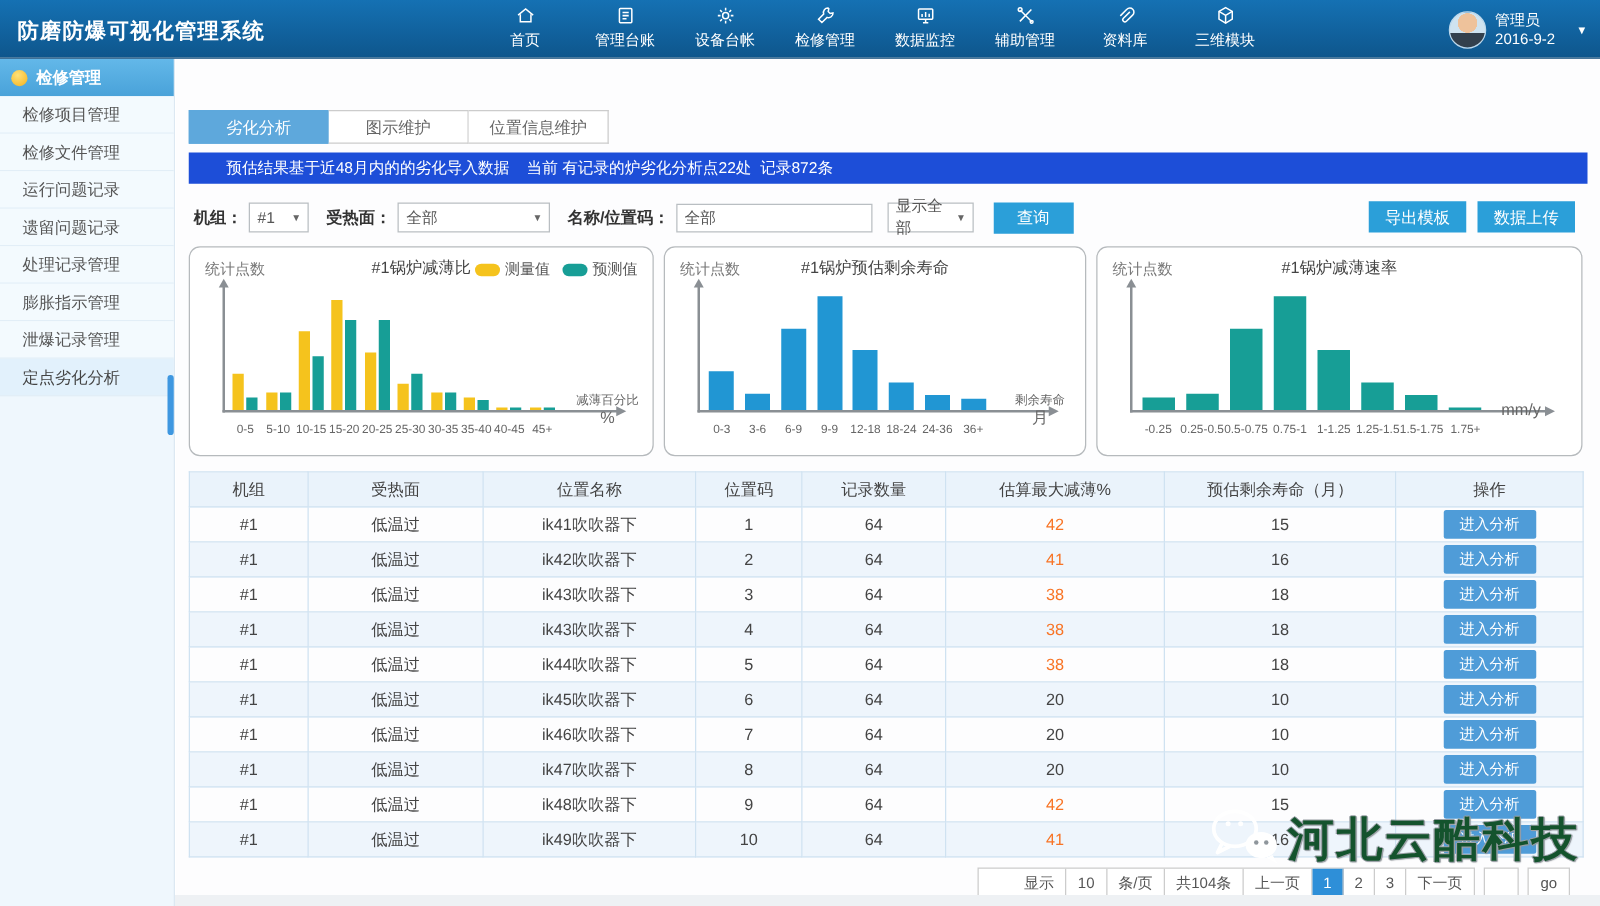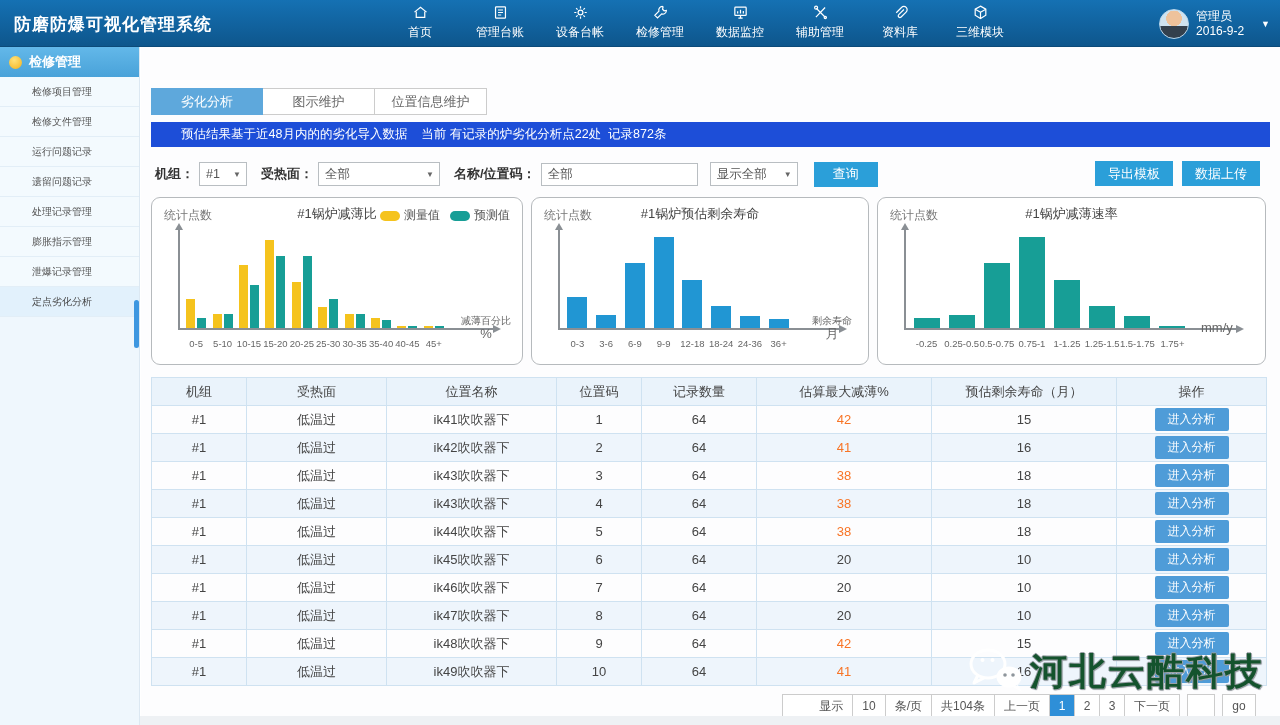--- a/index.html
+++ b/index.html
@@ -22,21 +22,21 @@
               radial-gradient(circle at 50% 30%, #eec29b 0 32%, rgba(0,0,0,0) 33%),
               linear-gradient(180deg,#cfe3f0 0 58%, #33404d 58%); }
   .user-meta { display:flex; flex-direction:column; font-size:12px; line-height:15px; }
   .caret { font-size:9px; margin-left:10px; margin-right:4px; }
 
   
   .sidebar { position:absolute; left:0; top:47px; width:140px; bottom:0; background:#eff7fd; border-right:1px solid #dcE8f2; z-index:10; }
   .side-header { height:30px; background:linear-gradient(180deg,#63b8e9,#49a2d9); color:#fff; font-size:13px; font-weight:bold;
                  display:flex; align-items:center; gap:7px; padding-left:9px; }
   .side-dot { width:13px; height:13px; border-radius:50%; background:radial-gradient(circle at 40% 32%,#ffe27a,#f4b11a); }
-  .side-item { height:30px; display:flex; align-items:center; padding-left:32px; font-size:10px; color:#555;
+  .side-item { height:30px; display:flex; align-items:center; padding-left:18px; font-size:13px; color:#555;
                background:#f3fafe; border-bottom:1px solid #e2eef7; cursor:pointer; }
   .side-item.active { background:#e2f1fc; color:#444; }
   .side-scroll { position:absolute; right:0px; top:253px; width:5px; height:48px; border-radius:3px; background:#3e97e0; }
 
   
   .main { position:absolute; left:141px; top:47px; right:0; bottom:0; background:#fdfdfe; }
 
   .tabs { display:flex; margin:41px 0 0 10px; }
   .tab { width:112px; height:27px; line-height:26px; text-align:center; font-size:13px; color:#666;
          background:#fff; border:1px solid #ccc; border-left:none; cursor:pointer; }
@@ -45,21 +45,21 @@
 
   .notice { margin:7px 10px 0; height:25px; line-height:25px; background:#1d4ed8; color:#fff; font-size:12.5px;
             padding-left:30px; white-space:pre; }
 
   .filter-row { margin:14px 10px 0; display:flex; align-items:center; font-size:13px; color:#333; position:relative; height:26px; }
   .f-label { font-weight:bold; margin:0 5px 0 14px; white-space:nowrap; }
   .f-label.first { margin-left:4px; }
   .sel { border:1px solid #b9bec2; background:#fff; height:24px; display:flex; align-items:center; justify-content:space-between;
          padding:0 5px 0 6px; color:#555; cursor:pointer; font-size:12.5px; }
   .sel .sarrow { font-size:8px; color:#666; margin-left:6px; }
-  .w48{width:48px;} .w120{width:122px;} .w74{width:88px; margin-left:12px;}
+  .w48{width:48px;} .w120{width:122px;} .w74{width:69px; margin-left:12px;}
   .text-input { width:157px; height:23px; border:1px solid #b9bec2; padding:0 6px; font-size:12.5px; color:#555; outline:none; }
   .btn { background:#2b9fd9; color:#fff; border:none; height:25px; padding:0 19px; font-size:13px; cursor:pointer; margin-left:16px; }
   .right-btns { position:absolute; right:10px; top:0; display:flex; gap:9px; }
   .right-btns .btn { margin-left:0; padding:0 13px; }
 
   
   .charts { margin:10px 10px 0; display:flex; gap:8px; height:168px; }
   .chart-panel { position:relative; border:1px solid #b6babd; border-radius:9px; background:#fff; }
   .chart-panel:nth-child(1){ width:372px; } .chart-panel:nth-child(2){ width:338px; } .chart-panel:nth-child(3){ width:389px; }
   .chart-title { position:absolute; top:7px; left:0; right:0; text-align:center; font-size:13px; color:#444; }

